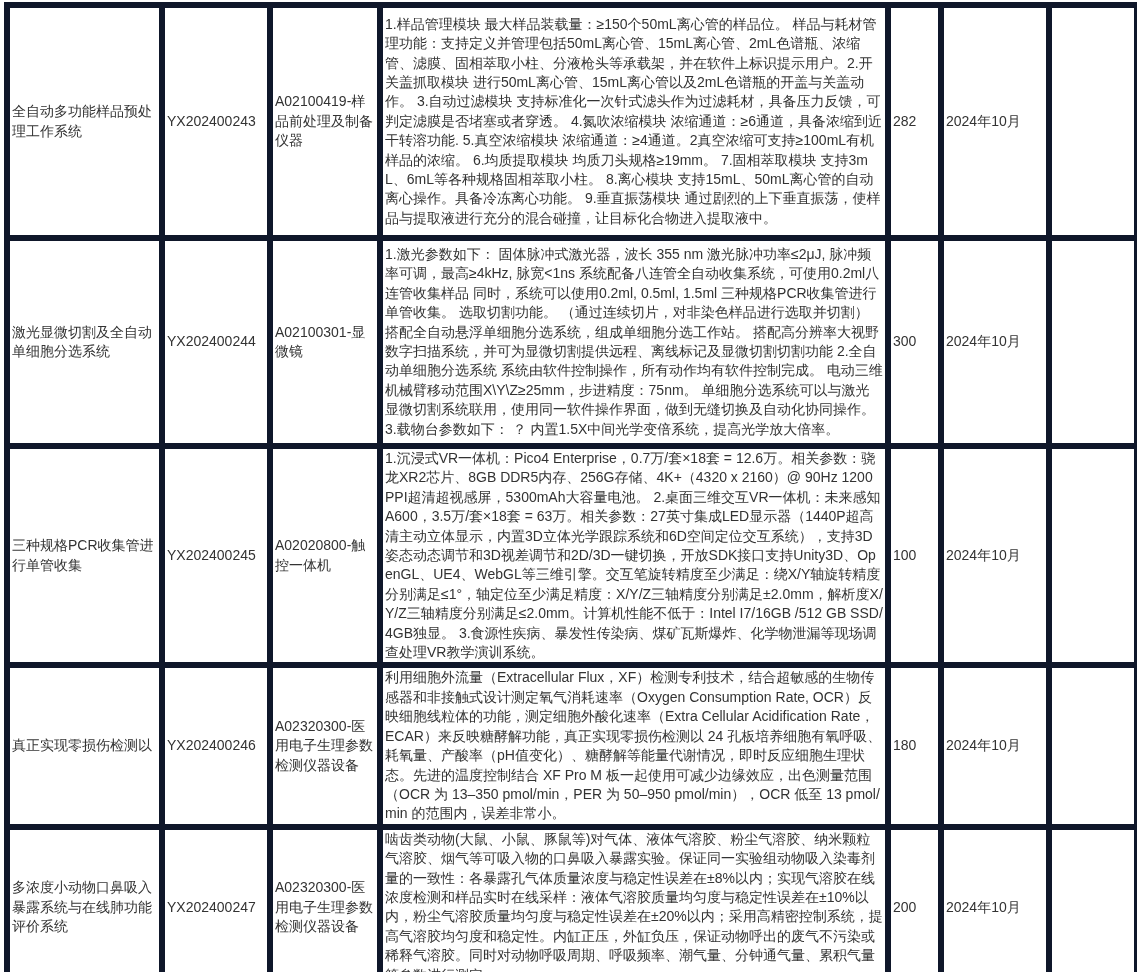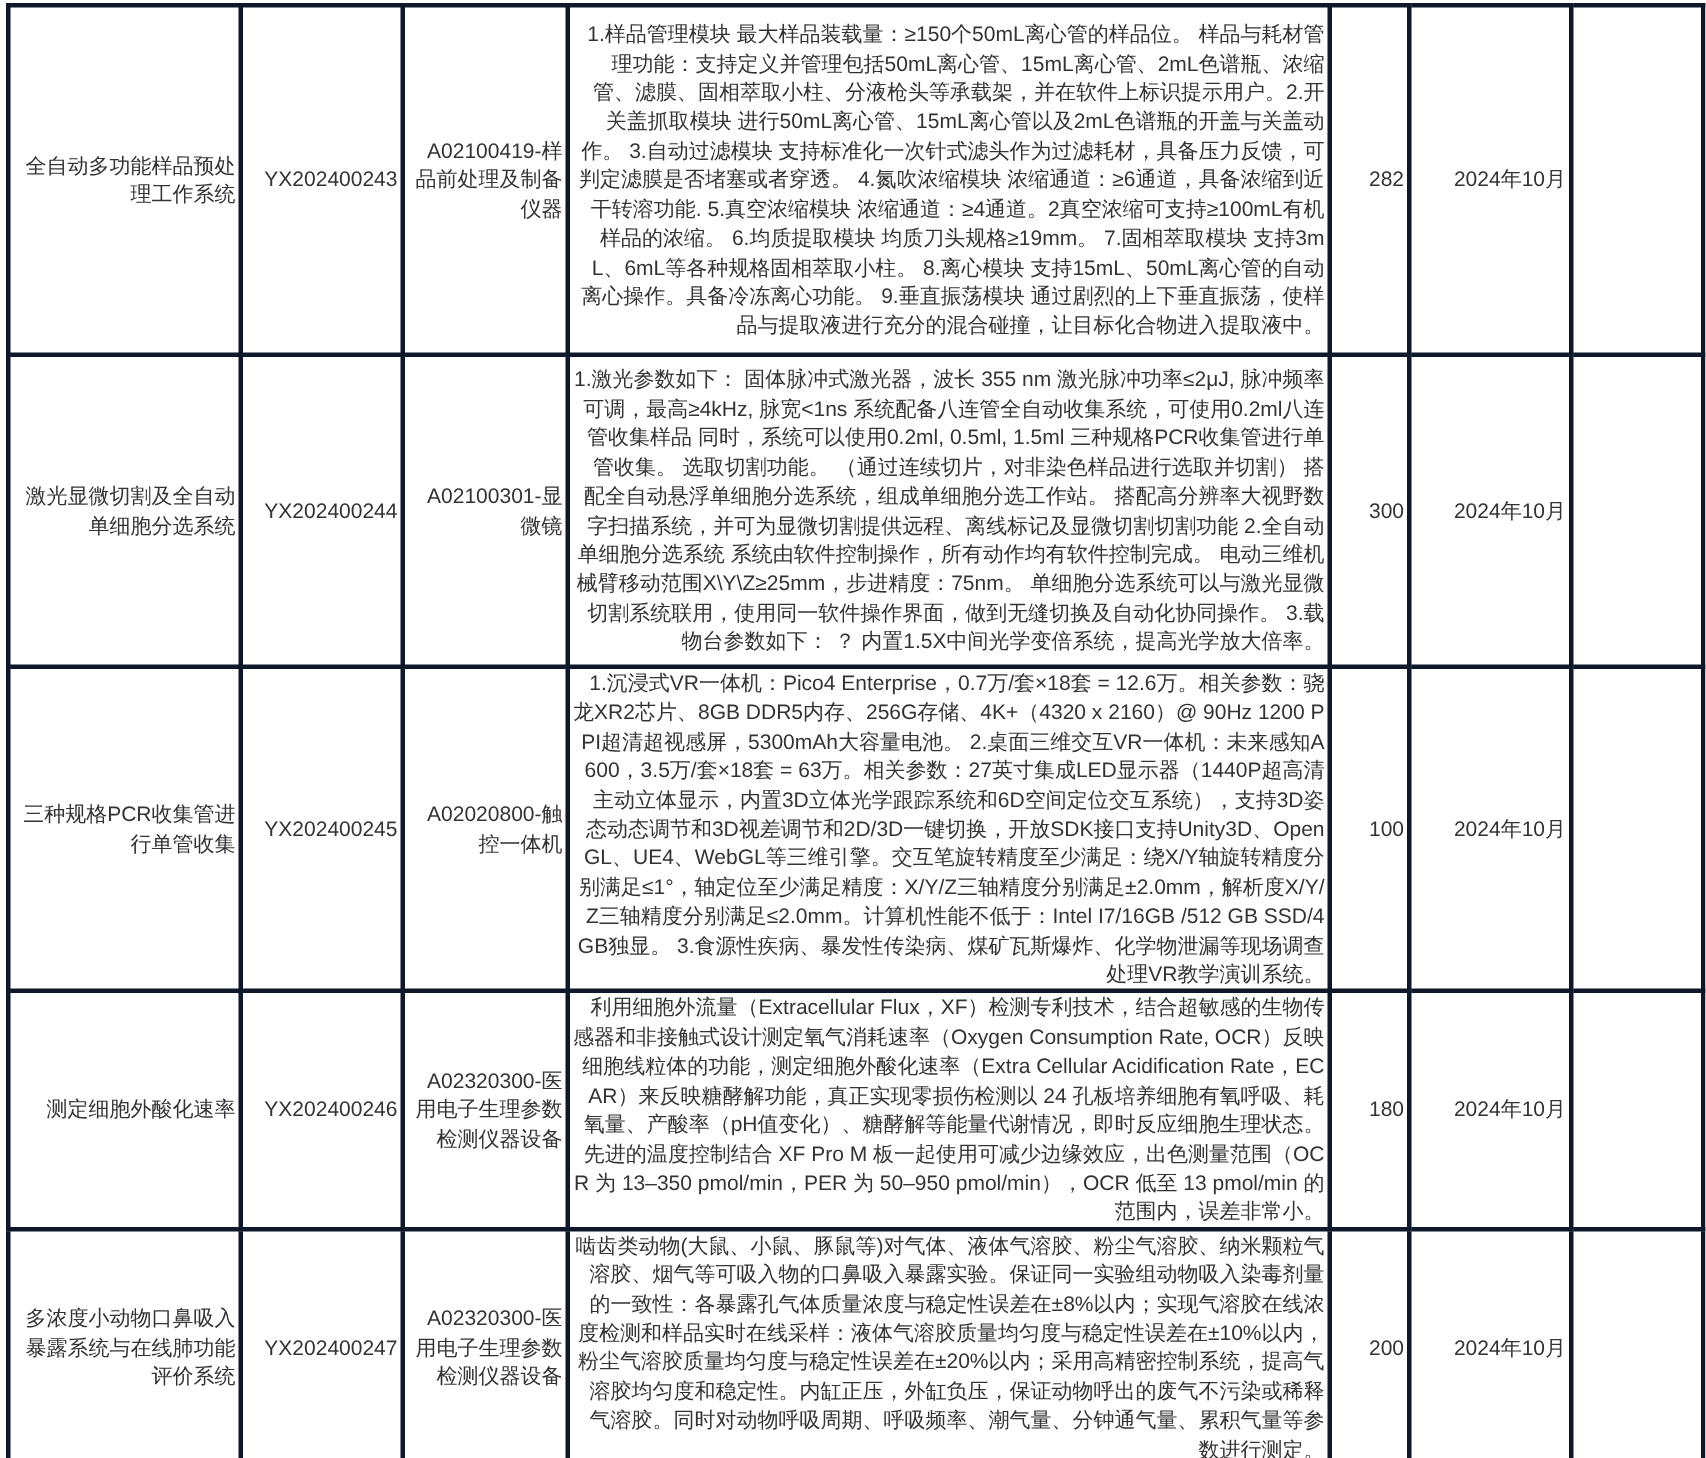--- a/index.html
+++ b/index.html
@@ -8,22 +8,22 @@
     font-family:"Liberation Sans","DejaVu Sans",sans-serif;
     color:#333333;
   }
   .table-wrap{margin:2px 0 0 4px;}
   table.grid{
     border-collapse:collapse;
     table-layout:fixed;
     width:1130px;
   }
   table.grid td{
-    border:3px solid #0f172a;
-    text-align:right;
+    border:6px solid #0f172a;
+    text-align:left;
     vertical-align:middle;
     font-size:14px;
     line-height:19.4px;
     padding:0 2px;
     overflow:hidden;
     word-break:break-all;
   }
   td.c-name{padding:0 6px;}
   td.c-desc{padding:0 1px;}
   col.w-name{width:155px;}
@@ -76,21 +76,21 @@
       <tr class="r3">
         <td class="c-name">三种规格PCR收集管进行单管收集</td>
         <td>YX202400245</td>
         <td>A02020800-触控一体机</td>
         <td class="c-desc">1.沉浸式VR一体机：Pico4 Enterprise，0.7万/套×18套 = 12.6万。相关参数：骁龙XR2芯片、8GB DDR5内存、256G存储、4K+（4320 x 2160）@ 90Hz 1200 PPI超清超视感屏，5300mAh大容量电池。 2.桌面三维交互VR一体机：未来感知A600，3.5万/套×18套 = 63万。相关参数：27英寸集成LED显示器（1440P超高清主动立体显示，内置3D立体光学跟踪系统和6D空间定位交互系统），支持3D姿态动态调节和3D视差调节和2D/3D一键切换，开放SDK接口支持Unity3D、OpenGL、UE4、WebGL等三维引擎。交互笔旋转精度至少满足：绕X/Y轴旋转精度分别满足≤1°，轴定位至少满足精度：X/Y/Z三轴精度分别满足±2.0mm，解析度X/Y/Z三轴精度分别满足≤2.0mm。计算机性能不低于：Intel I7/16GB /512 GB SSD/4GB独显。 3.食源性疾病、暴发性传染病、煤矿瓦斯爆炸、化学物泄漏等现场调查处理VR教学演训系统。</td>
         <td>100</td>
         <td>2024年10月</td>
         <td></td>
       </tr>
       <tr class="r4">
-        <td class="c-name">测定细胞外酸化速率</td>
+        <td class="c-name">真正实现零损伤检测以</td>
         <td>YX202400246</td>
         <td>A02320300-医用电子生理参数检测仪器设备</td>
         <td class="c-desc">利用细胞外流量（Extracellular Flux，XF）检测专利技术，结合超敏感的生物传感器和非接触式设计测定氧气消耗速率（Oxygen Consumption Rate, OCR）反映细胞线粒体的功能，测定细胞外酸化速率（Extra Cellular Acidification Rate，ECAR）来反映糖酵解功能，真正实现零损伤检测以 24 孔板培养细胞有氧呼吸、耗氧量、产酸率（pH值变化）、糖酵解等能量代谢情况，即时反应细胞生理状态。先进的温度控制结合 XF Pro M 板一起使用可减少边缘效应，出色测量范围（OCR 为 13–350 pmol/min，PER 为 50–950 pmol/min），OCR 低至 13 pmol/min 的范围内，误差非常小。</td>
         <td>180</td>
         <td>2024年10月</td>
         <td></td>
       </tr>
       <tr class="r5">
         <td class="c-name">多浓度小动物口鼻吸入暴露系统与在线肺功能评价系统</td>
         <td>YX202400247</td>

